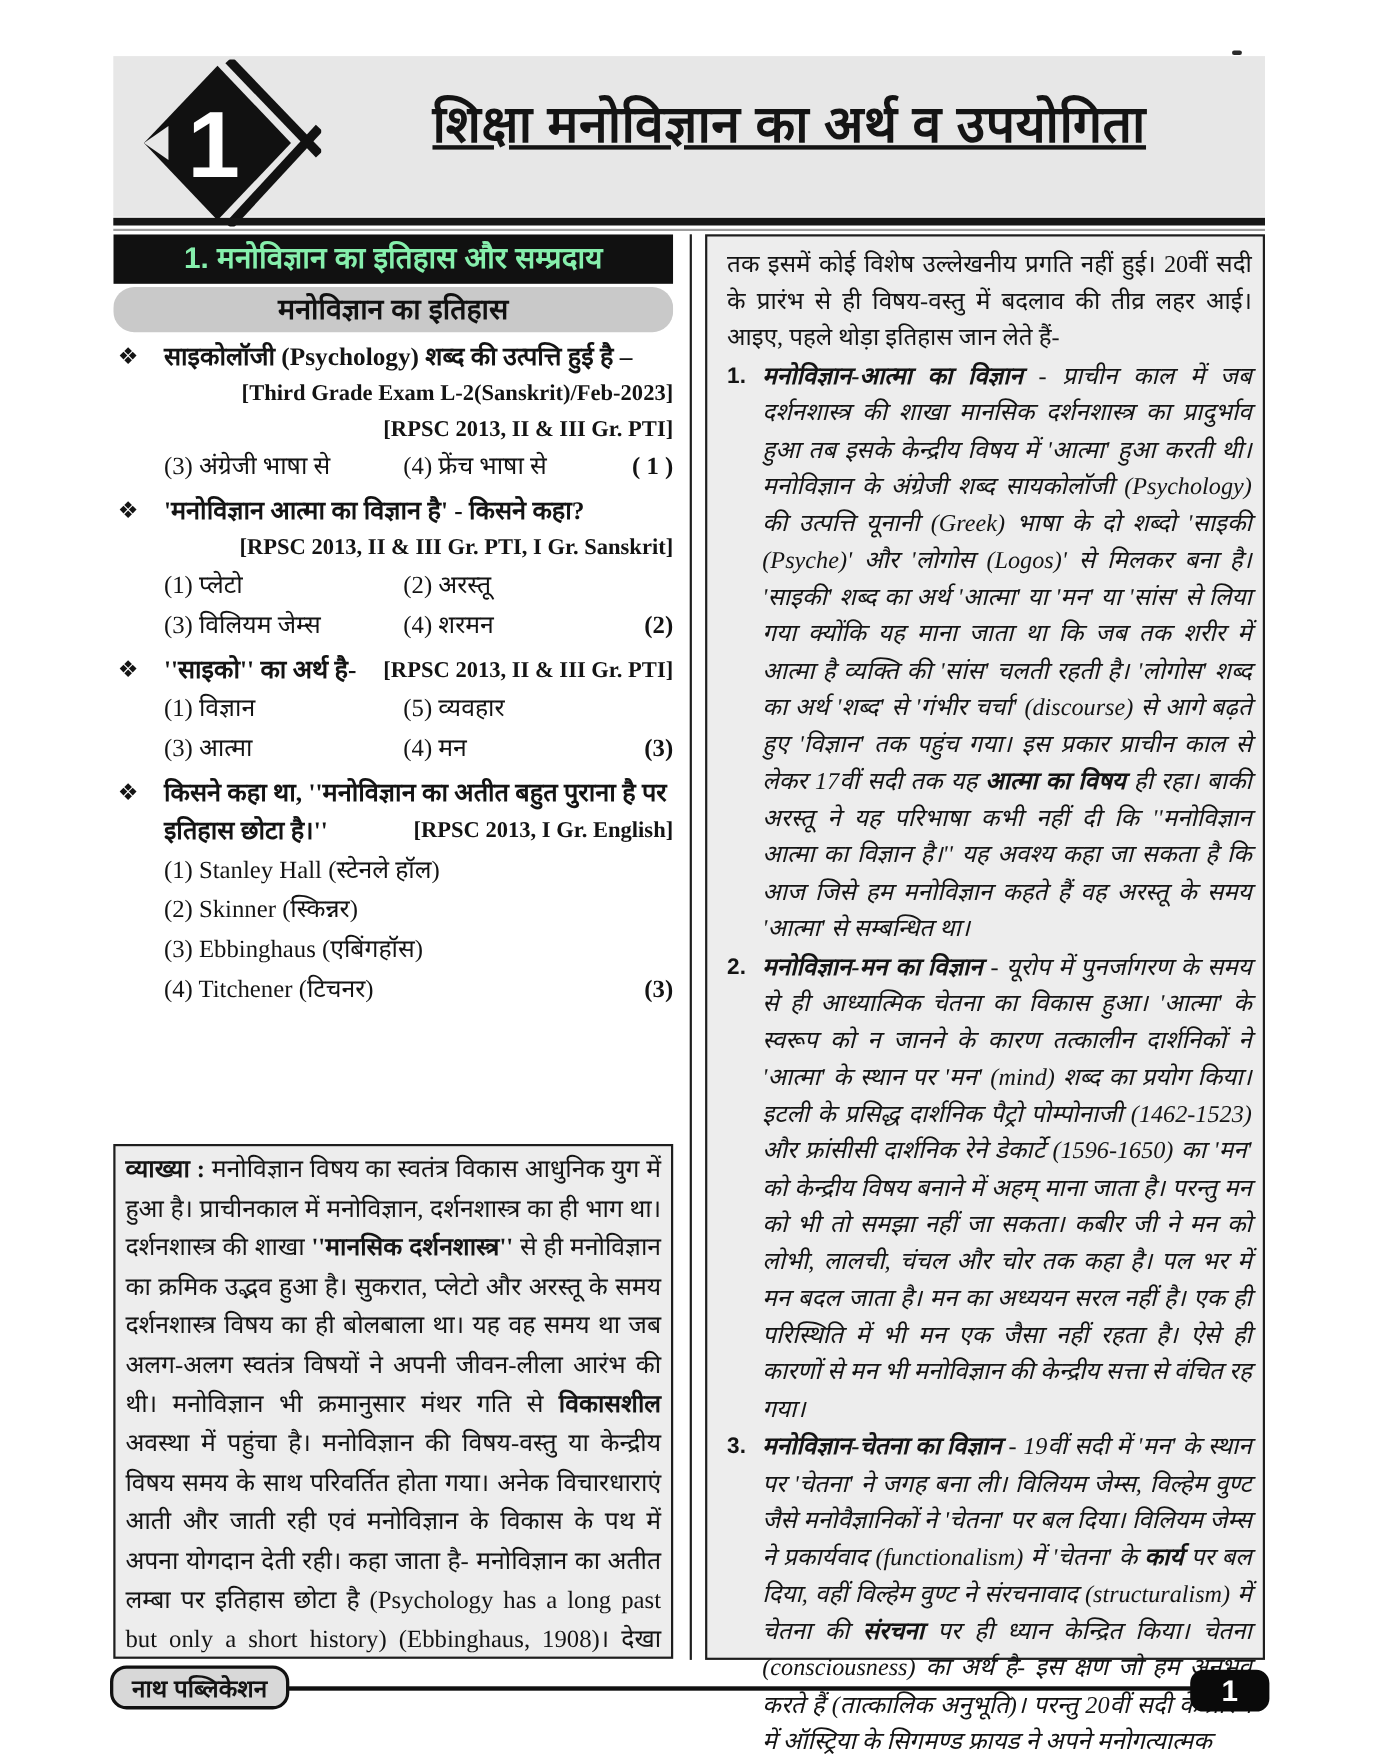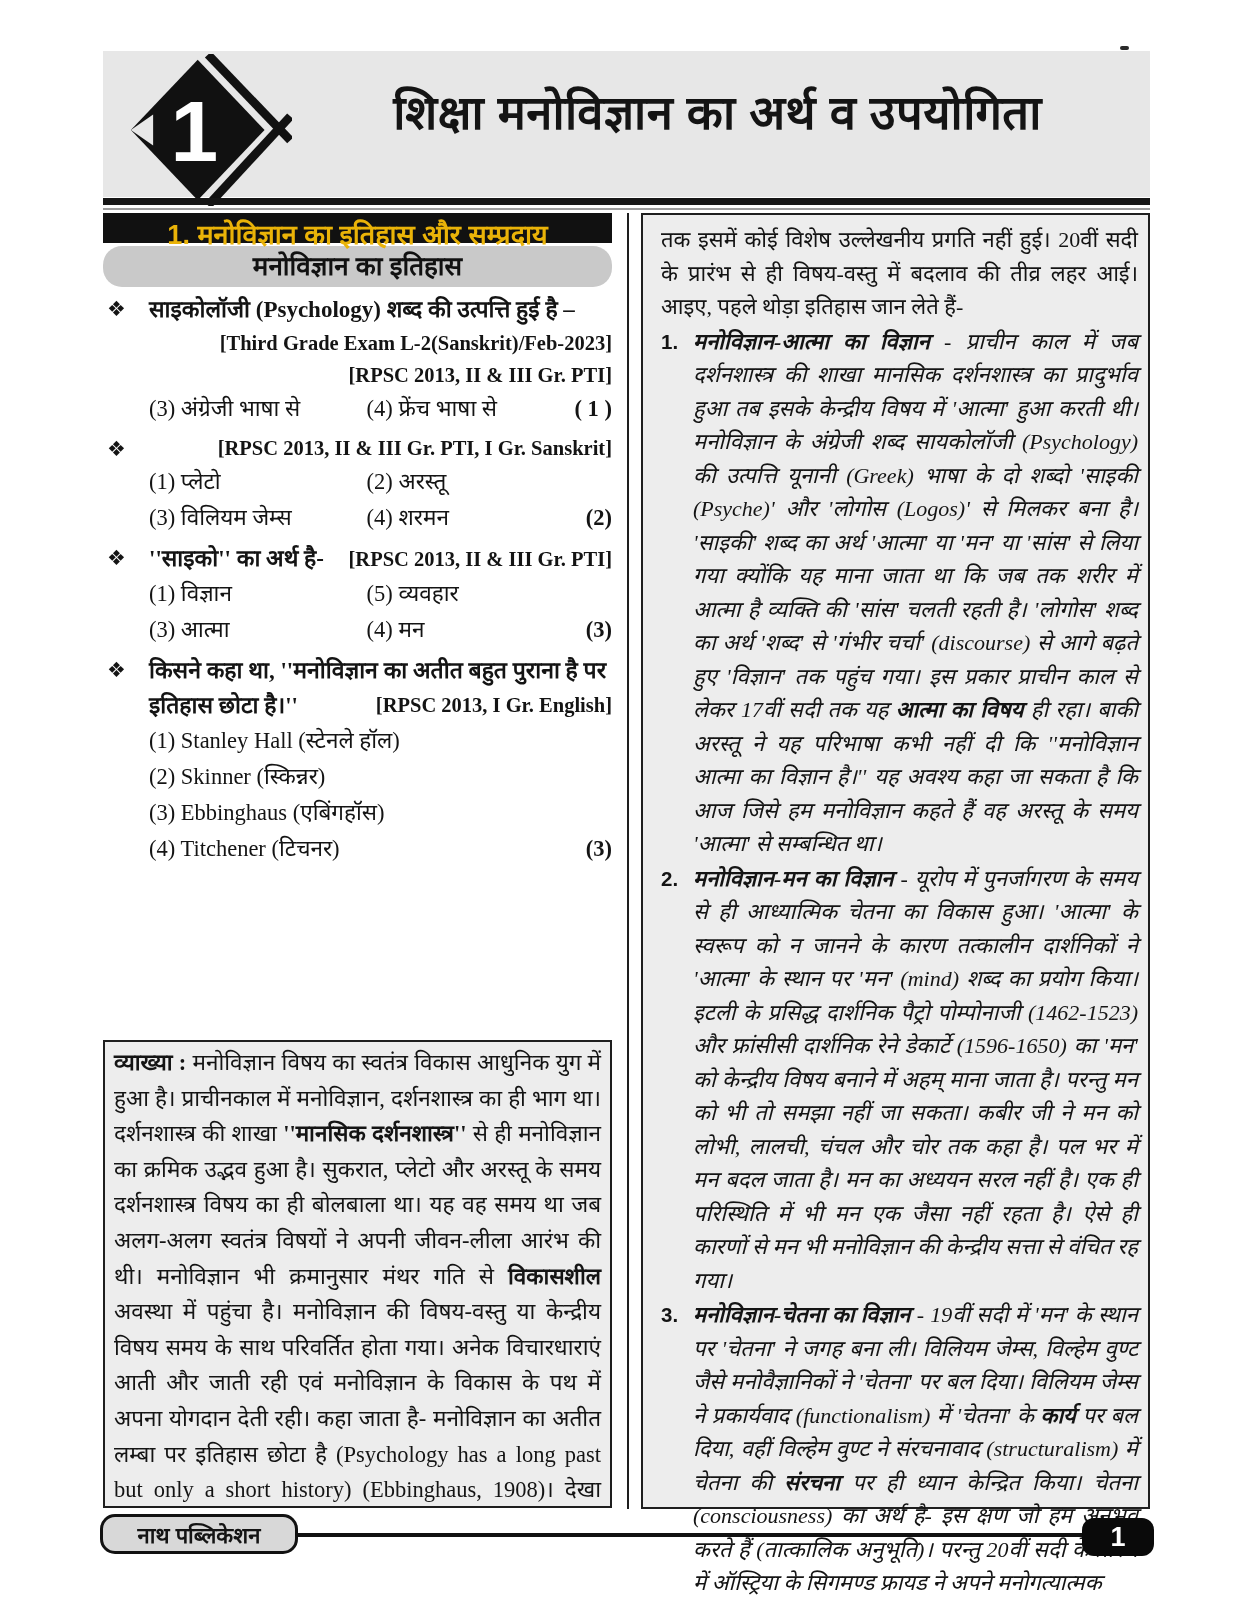--- a/index.html
+++ b/index.html
@@ -12,36 +12,36 @@
 
   
   .header-band { position:absolute; left:103px; top:51px; width:1047px; height:146px; background:#e7e7e7; }
   .header-rule1 { position:absolute; left:103px; top:198px; width:1047px; height:7px; background:#161616; }
   .header-rule2 { position:absolute; left:103px; top:208px; width:1047px; height:2px; background:#9c9c9c; }
   .chapter-diamond { position:absolute; left:112px; top:54px; }
   .chapter-title {
     position:absolute; left:295px; top:51px; width:845px; height:120px;
     display:flex; align-items:center; justify-content:center;
     font-family:"Liberation Sans", sans-serif; font-weight:bold; font-size:47px;
-    letter-spacing:0.5px; white-space:nowrap;
+    letter-spacing:0.5px; white-space:nowrap;text-decoration:underline;
   }
   .artifact-mark { position:absolute; left:1120px; top:46px; width:9px; height:4px; background:#2a2a2a; border-radius:2px; }
 
   
   .left-col { position:absolute; left:103px; top:213px; width:509px; height:824px; overflow:hidden; }
   .col-divider { position:absolute; left:627px; top:213px; width:2px; height:1296px; background:#1e1e1e; }
   .right-box {
     position:absolute; left:641px; top:213px; width:509px; height:1296px;
     background:#ededed; border:2px solid #1e1e1e; box-sizing:border-box;
     padding:8px 10px 0 18px;
   }
 
   .bar-black {
-    background:#111111; color:#eab308; font-family:"Liberation Sans", sans-serif;
-    font-weight:bold; font-size:27px; text-align:center; height:30px; line-height:45px;
+    background:#111111; color:#86efac; font-family:"Liberation Sans", sans-serif;
+    font-weight:bold; font-size:27px; text-align:center; height:45px; line-height:45px;
   }
   .bar-gray {
     background:#c9c9c9; color:#111111; font-family:"Liberation Sans", sans-serif;
     font-weight:bold; font-size:26px; text-align:center; height:41px; line-height:41px; margin-top:3px;border-radius:19px;
   }
 
   
   .question { display:flex; margin-top:5px; }
   .bullet { flex:0 0 42px; font-size:21px; line-height:35px; text-align:left; padding-left:4px; color:#141414; }
   .qbody { flex:1; min-width:0; }
@@ -66,21 +66,21 @@
   
   .rintro { font-size:22px; line-height:33.5px; text-align:justify; }
   .ritem { display:flex; margin-top:1px; }
   .rnum { flex:0 0 32px; font-weight:bold; font-family:"Liberation Sans", sans-serif; font-size:20.5px; line-height:33.5px; }
   .rtext { flex:1; min-width:0; font-size:22px; line-height:33.5px; text-align:justify;font-style:italic; }
   .b { font-weight:bold; }
 
   
   .footer-line { position:absolute; left:258px; top:1533px; width:832px; height:4px; background:#111111; }
   .pub-badge {
-    position:absolute; left:100px; top:1514px; width:198px; height:40px;
+    position:absolute; left:100px; top:1514px; width:163px; height:40px;
     background:#d8d8d8; border:3px solid #111111; border-radius:15px; box-sizing:border-box;
     display:flex; align-items:center; justify-content:center;
     font-family:"Liberation Sans", sans-serif; font-weight:bold; font-size:22px;
   }
   .page-num {
     position:absolute; left:1082px; top:1518px; width:72px; height:38px;
     background:#0a0a0a; color:#ffffff; border-radius:12px;
     display:flex; align-items:center; justify-content:center;
     font-family:"Liberation Sans", sans-serif; font-weight:bold; font-size:27px;
   }
@@ -121,20 +121,21 @@
           <span class="opt-first">(3) अंग्रेजी भाषा से</span>
           <span>(4) फ्रेंच भाषा से</span>
           <span class="answer">( 1 )</span>
         </div>
       </div>
     </div>
 
     <div class="question">
       <span class="bullet">❖</span>
       <div class="qbody">
+        <div class="qtext">'मनोविज्ञान आत्मा का विज्ञान है' - किसने कहा?</div>
         <div class="qsource">[RPSC 2013, II &amp; III Gr. PTI, I Gr. Sanskrit]</div>
         <div class="optrow">
           <span class="opt-first">(1) प्लेटो</span>
           <span>(2) अरस्तू</span>
         </div>
         <div class="optrow">
           <span class="opt-first">(3) विलियम जेम्स</span>
           <span>(4) शरमन</span>
           <span class="answer">(2)</span>
         </div>

